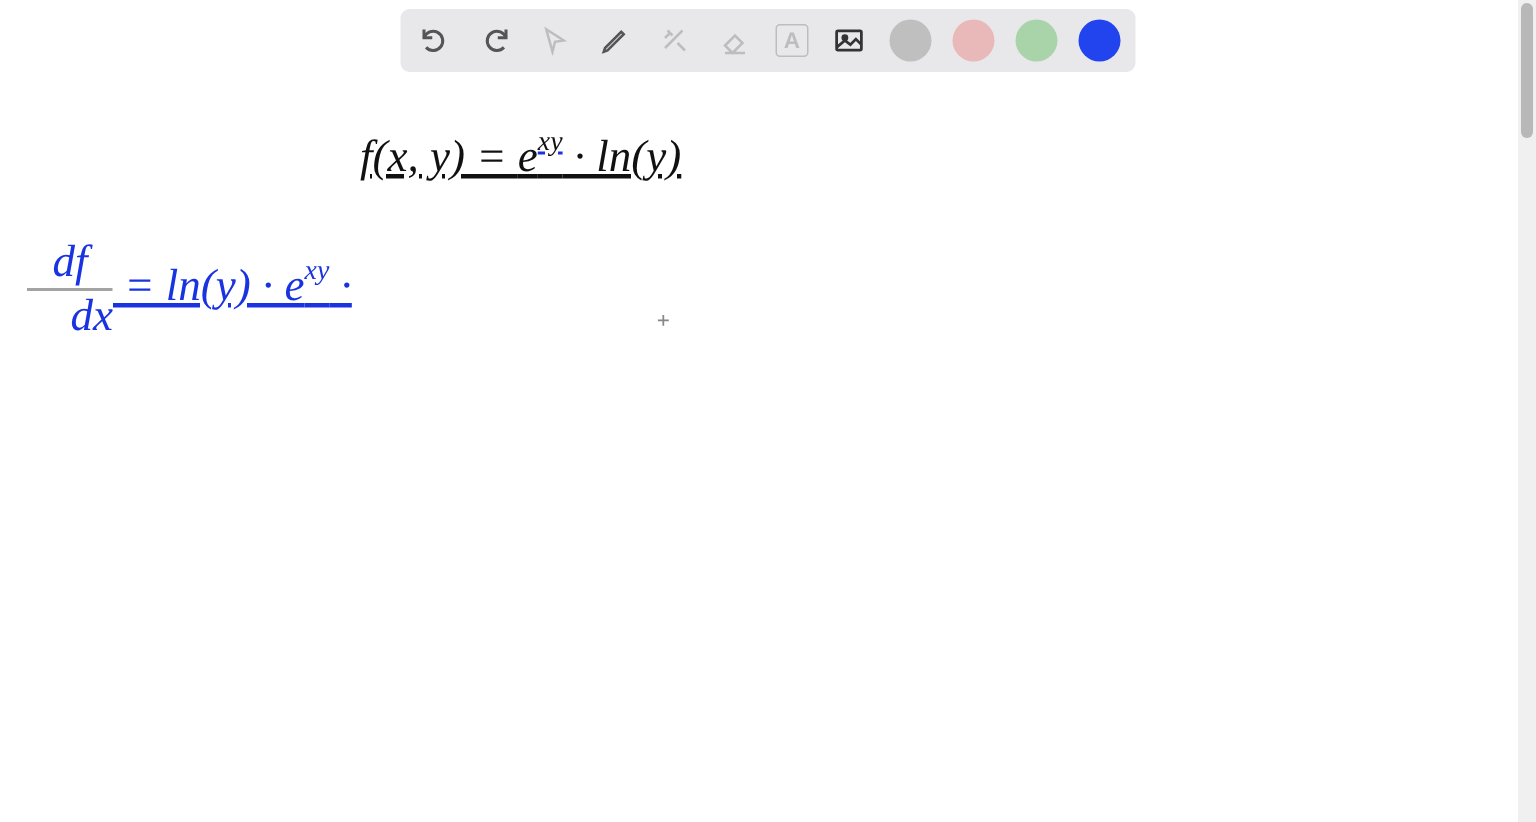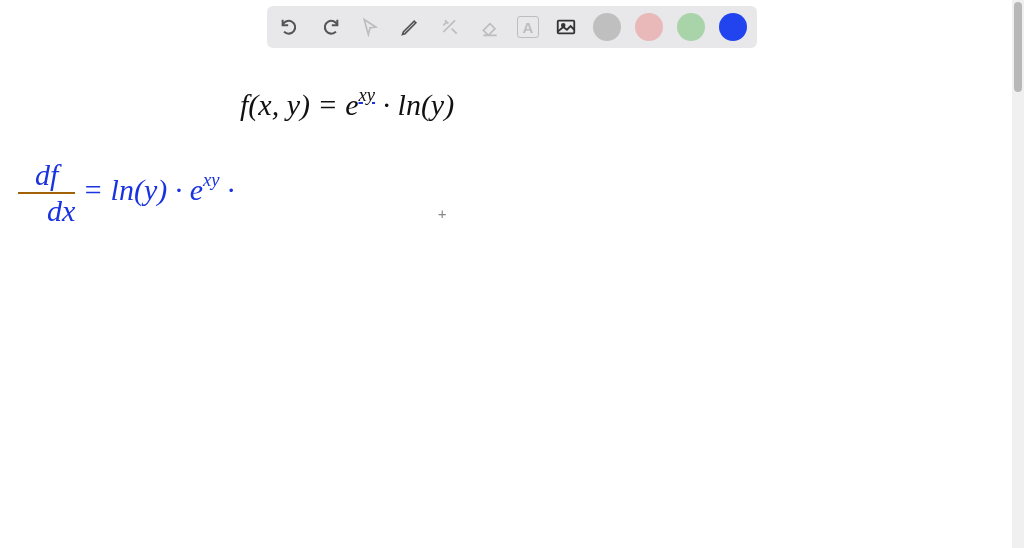--- a/index.html
+++ b/index.html
@@ -64,38 +64,39 @@
       height: 90px;
       background: #b8b8b8;
       border-radius: 4px;
     }
     .math-line {
       position: absolute;
       font-family: 'Comic Sans MS', 'Segoe Script', cursive;
       font-size: 30px;
       font-style: italic;
       white-space: nowrap;
+      text-decoration: underline;
     }
     .black { color: #111; }
     .blue { color: #1a33e0; }
     .cursor-cross {
       position: absolute;
       font-size: 14px;
       color: #888;
       font-family: monospace;
     }
     .frac {
       display: inline-block;
       text-align: center;
       vertical-align: middle;
       line-height: 1;
     }
     .frac .num {
       display: block;
-      border-bottom: 2px solid #a16207;
+      border-bottom: 2px solid #a3a3a3;
       padding: 0 3px 2px;
     }
     .frac .den {
       display: block;
       padding-top: 2px;
       margin-left: 29px;
     }
     sup { font-size: 0.62em; vertical-align: super; position: relative; top: -0.15em; }
     .underline-exp {
       text-decoration: underline;

